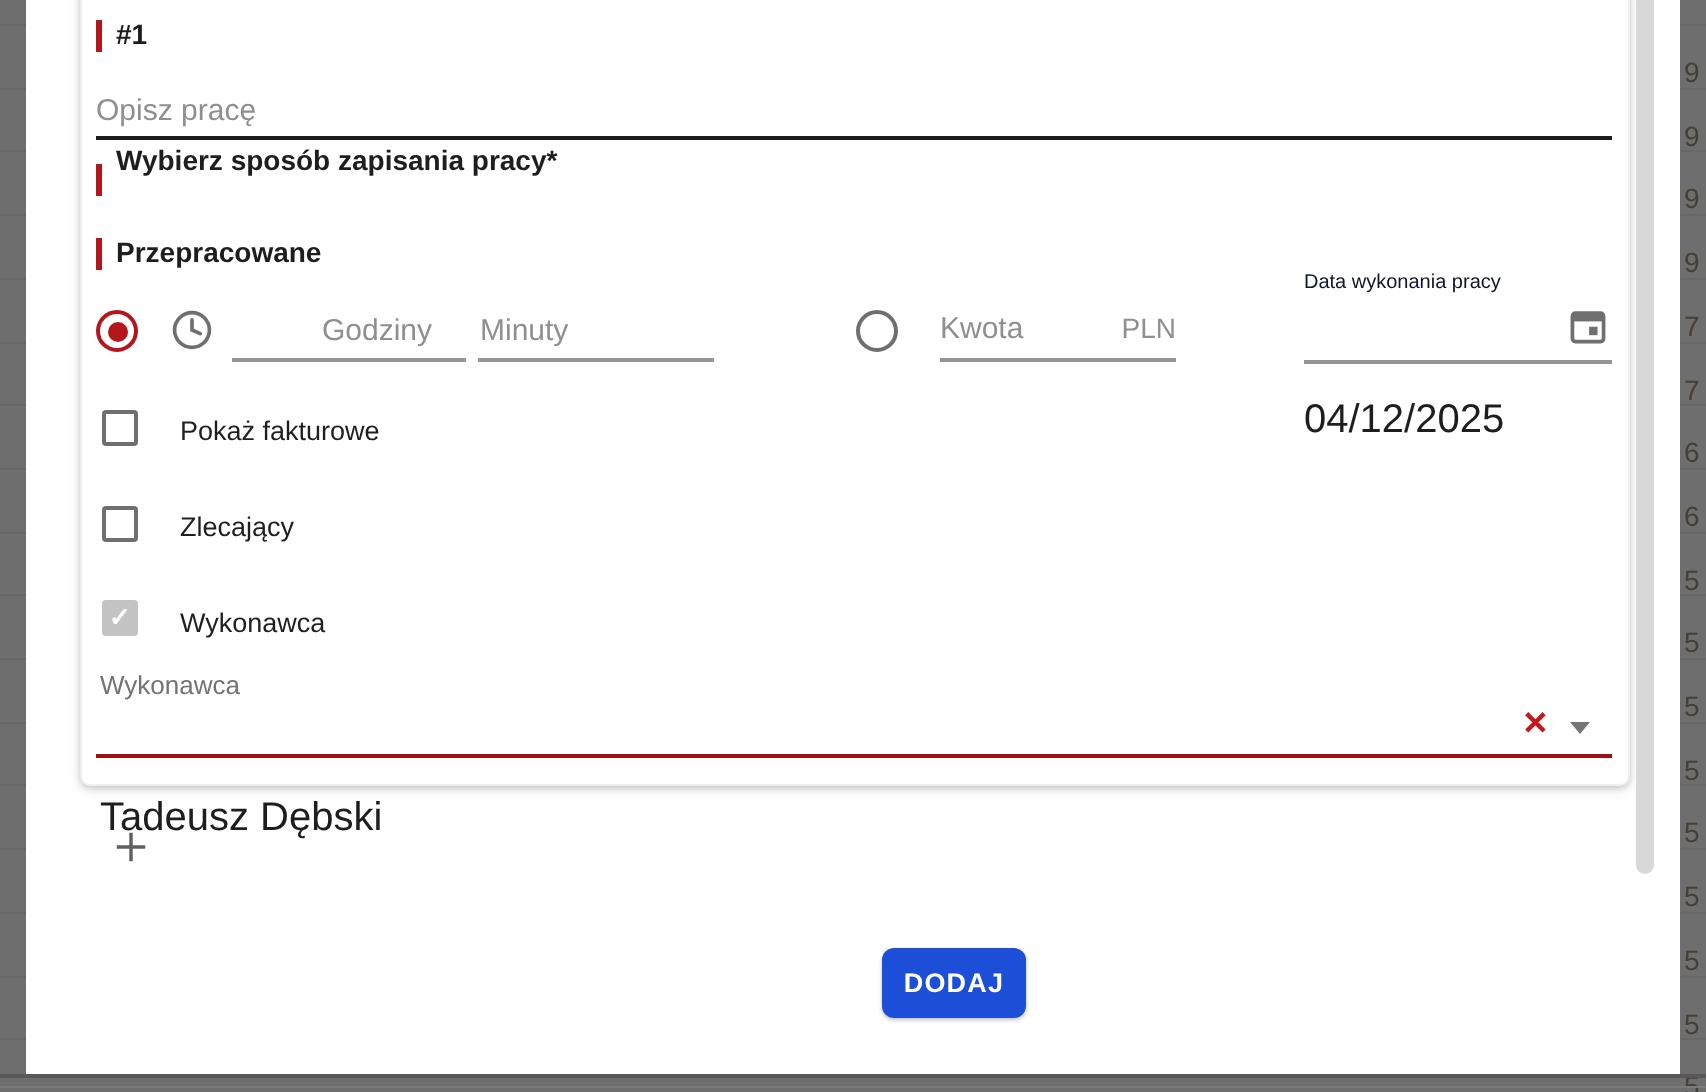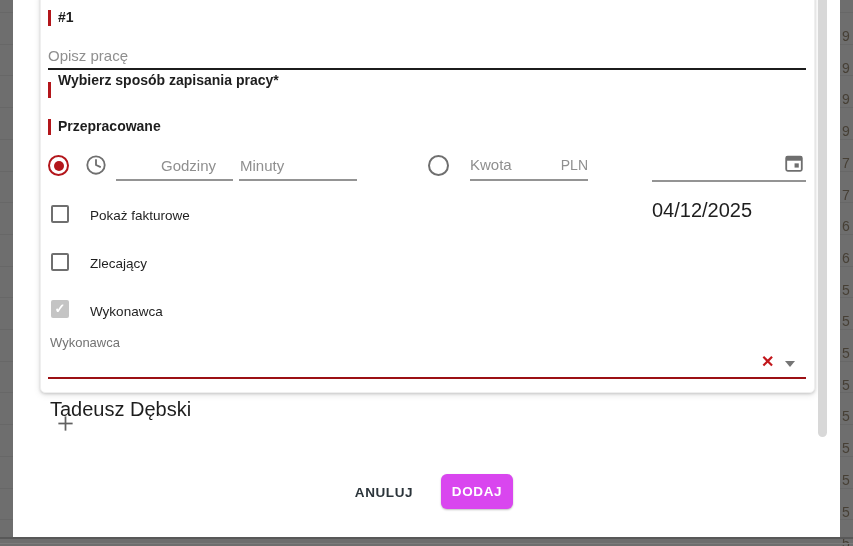--- a/index.html
+++ b/index.html
@@ -40,21 +40,21 @@
                 border-radius:50%; background:#b3161b; }
 
   
   .cbx { position:absolute; width:18px; height:18px; border-radius:2px; }
   .cbx.empty { border:2px solid #6f6f6f; background:#fff; }
   .cbx.checked-disabled { background:#c4c4c4; border:none; color:#fff; font-size:13px;
                           font-weight:bold; text-align:center; line-height:18px; }
   .cbx-label { font-size:13.5px; color:#1f1f1f; }
 
   
-  .field-label-sm { font-size:15px; color:#ffffff;margin-top:40px; }
+  .field-label-sm { font-size:10px; color:#0f172a; }
   .value-text { font-size:20px; color:#1e1e1e;margin-top:44px; }
   .currency { font-size:14px; color:#8f8f8f; }
   .amount-wrap { position:absolute; left:470px; top:156px; width:118px; display:flex;
                  justify-content:space-between; align-items:baseline; }
 
   .select-label { font-size:13px; color:#737373; }
   .clear-x { position:absolute; left:761px; top:352px; font-size:16px; font-weight:bold;
              color:#c2171c; cursor:pointer; }
   .caret { position:absolute; left:785px; top:361px; width:0; height:0;
            border-left:5.5px solid transparent; border-right:5.5px solid transparent;
@@ -63,21 +63,21 @@
   
   .add-work { position:absolute; left:56px; top:414px; display:flex; align-items:center;
               gap:8px; cursor:pointer; }
   .add-work-text { font-size:13.5px; font-weight:500; color:#333333; letter-spacing:0.4px; }
 
   
   .btn-text { position:absolute; left:344px; top:478px; width:80px; height:28px;
               background:transparent; border:none; font-family:inherit; font-size:13.5px;
               font-weight:bold; color:#2b343a; letter-spacing:0.6px; cursor:pointer; }
   .btn-primary { position:absolute; left:441px; top:474px; width:72px; height:35px;
-                 background:#d946ef; border:none; border-radius:6px; font-family:inherit;
+                 background:#1d4ed8; border:none; border-radius:6px; font-family:inherit;
                  font-size:13.5px; font-weight:bold; color:#ffffff; letter-spacing:0.6px;
                  cursor:pointer; box-shadow:0 1px 2px rgba(0,0,0,0.25); }
 
   svg { display:block; }
 </style>
 </head>
 <body>
 
 <div class="stage">
 
@@ -187,18 +187,17 @@
 
   <div class="add-work">
     <span>
       <svg width="19" height="19" viewBox="0 0 24 24" stroke="#616161" stroke-width="2.2">
         <line x1="12" y1="3" x2="12" y2="21"></line>
         <line x1="3" y1="12" x2="21" y2="12"></line>
       </svg>
     </span>
   </div>
 
-  <button class="btn-text">ANULUJ</button>
   <button class="btn-primary">DODAJ</button>
 
   <div class="scroll-thumb"></div>
 
 </div>
 
 </body></html>

